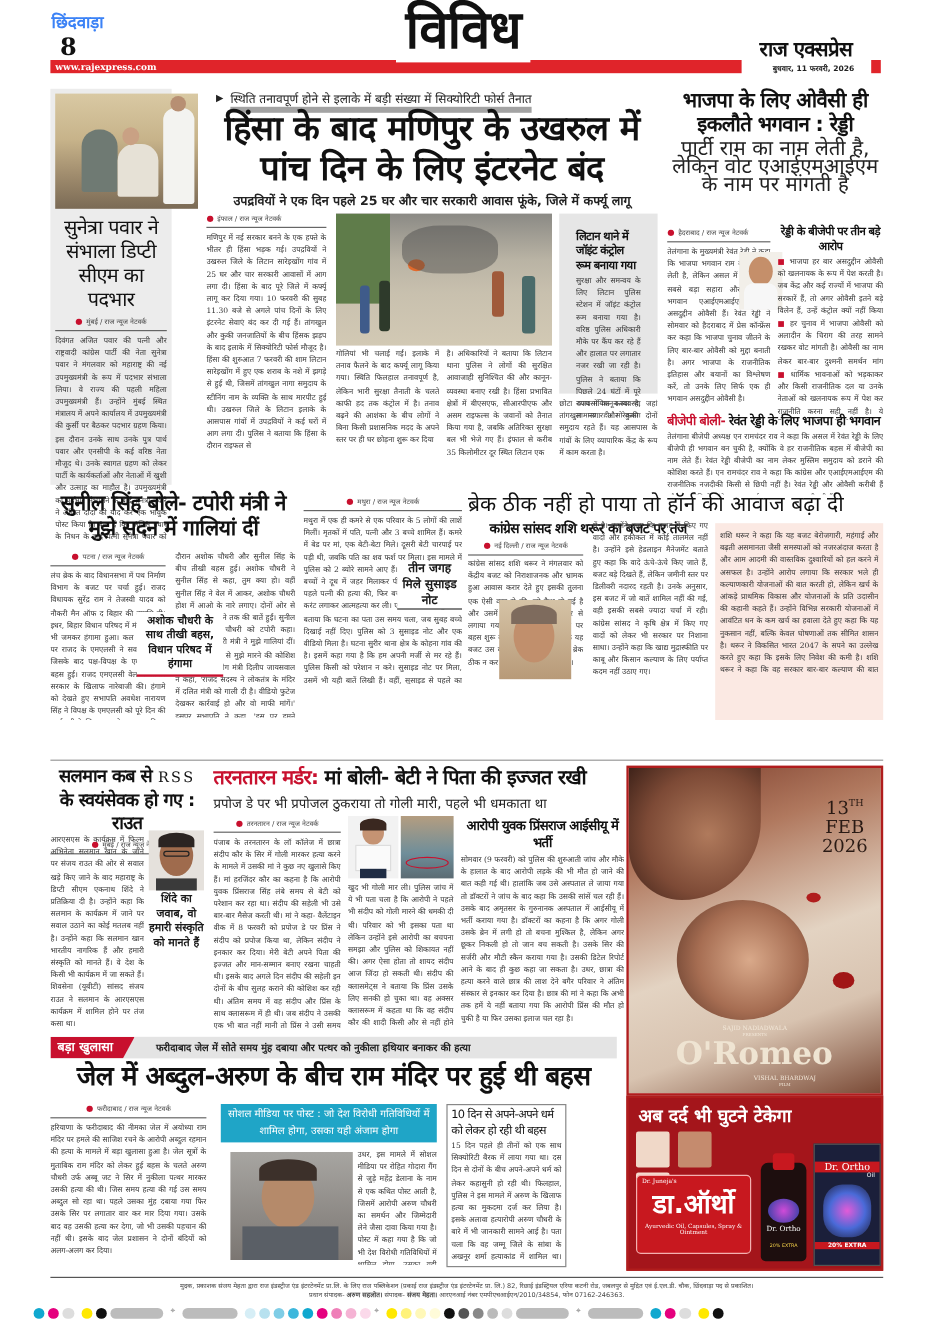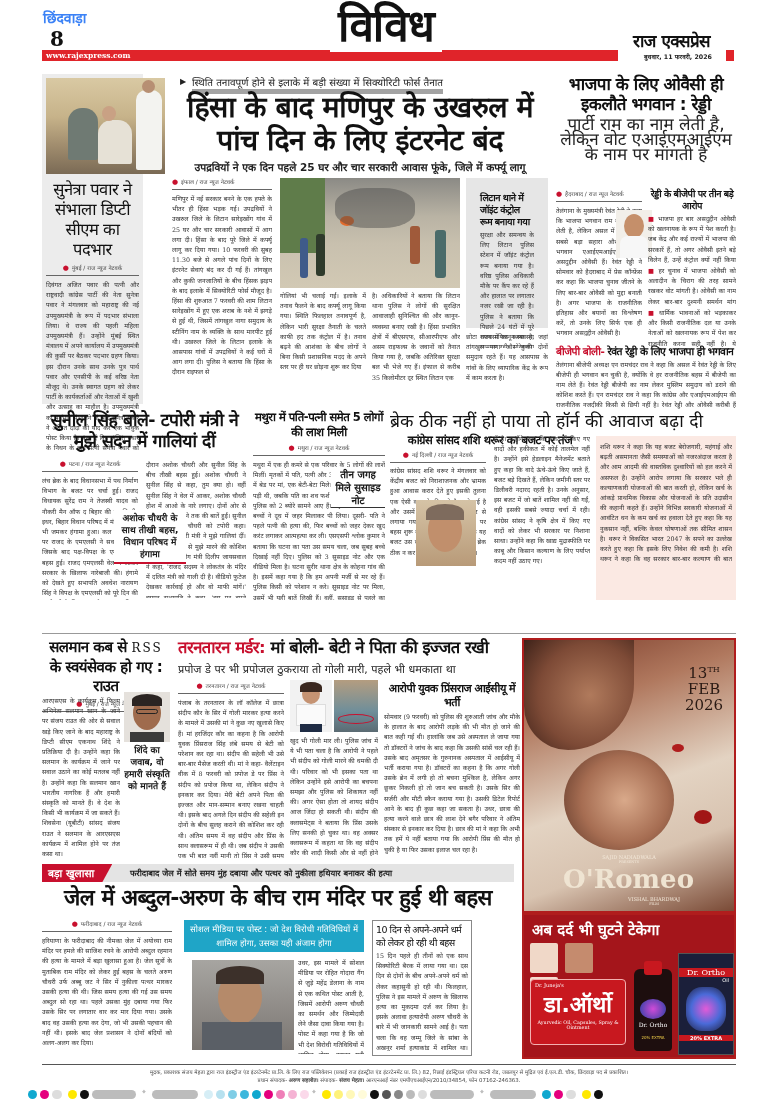--- a/index.html
+++ b/index.html
@@ -96,21 +96,20 @@
   <div class="hed" style="font-size:17.5px;line-height:21px;text-align:center;padding:0 4px;">सुनील सिंह बोले- टपोरी मंत्री ने मुझे सदन में गालियां दीं</div>
   <div class="abs" style="left:0;top:50px;width:96px;">
     <div class="dateline"><span class="dot">●</span><span>पटना / राज न्यूज नेटवर्क</span></div>
     <div class="body-text" style="height:124px;">लंच ब्रेक के बाद विधानसभा में पथ निर्माण विभाग के बजट पर चर्चा हुई। राजद विधायक सुरेंद्र राम ने तेजस्वी यादव को नौकरी मैन ऑफ द बिहार की उपाधि दी। इधर, बिहार विधान परिषद में मंगलवार को भी जमकर हंगामा हुआ। कल हुए विवाद पर राजद के एमएलसी ने सवाल उठाए। जिसके बाद पक्ष-विपक्ष के एमएलसी में बहस हुई। राजद एमएलसी वेल में आकर सरकार के खिलाफ नारेबाजी की। हंगामे को देखते हुए सभापति अवधेश नारायण सिंह ने विपक्ष के एमएलसी को पूरे दिन की कार्यवाही के लिए सदन से बाहर कर दिया। सभापति ने सदन में मार्शल को भी बुलाया, ताकि एमएलसी को बाहर किया जा सके। इस</div>
   </div>
   <div class="abs body-text" style="left:104px;top:50px;width:100px;height:138px;">दौरान अशोक चौधरी और सुनील सिंह के बीच तीखी बहस हुई। अशोक चौधरी ने सुनील सिंह से कहा, तुम क्या हो। वहीं सुनील सिंह ने वेल में आकर, अशोक चौधरी होश में आओ के नारे लगाए। दोनों ओर से औकात दिखाने देने तक की बातें हुईं। सुनील सिंह ने अशोक चौधरी को टपोरी कहा। उन्होंने कहा, टपोरी मंत्री ने मुझे गालियां दीं। प्रोसिडिंग के पेपर से मुझे मारने की कोशिश की गई। वहीं उद्योग मंत्री दिलीप जायसवाल ने कहा, 'राजद सदस्य ने लोकतंत्र के मंदिर में दलित मंत्री को गाली दी है। वीडियो फुटेज देखकर कार्रवाई हो और वो माफी मांगें।' इसपर सभापति ने कहा, 'इस पर हमने संज्ञान लिया है। सुप्रीम कोर्ट का जो निर्णय है, उस पर भी विचार होगा।</div>
   <div class="abs" style="left:72px;top:100px;width:72px;background:#fff;font-size:9px;font-weight:bold;line-height:12px;text-align:center;padding:2px;border-bottom:2px solid #c8102e;">अशोक चौधरी के साथ तीखी बहस, विधान परिषद में हंगामा</div>
 </div>
 
 <div class="abs" style="left:253px;top:410px;width:132px;height:190px;">
-  <div class="hed" style="font-size:11.5px;line-height:15px;text-align:center;">मथुरा में पति-पत्नी समेत 5 लोगों की लाश मिली</div>
   <div class="dateline" style="margin-top:4px;"><span class="dot">●</span><span>मथुरा / राज न्यूज नेटवर्क</span></div>
   <div class="abs" style="left:78px;top:58px;width:54px;font-size:10px;font-weight:bold;line-height:13px;text-align:center;background:#fff;border-bottom:1px solid #333;">तीन जगह मिले सुसाइड नोट</div>
   <div class="body-text" style="height:140px;">मथुरा में एक ही कमरे से एक परिवार के 5 लोगों की लाशें मिलीं। मृतकों में पति, पत्नी और 3 बच्चे शामिल हैं। कमरे में बेड पर मां, एक बेटी-बेटा मिले। दूसरी बेटी चारपाई पर पड़ी थी, जबकि पति का शव फर्श पर मिला। इस मामले में पुलिस को 2 ब्योरे सामने आए हैं। पहली- पति-पत्नी और बच्चों ने दूध में जहर मिलाकर पी लिया। दूसरी- पति ने पहले पत्नी की हत्या की, फिर बच्चों को जहर देकर खुद करंट लगाकर आत्महत्या कर ली। एसएसपी श्लोक कुमार ने बताया कि घटना का पता उस समय चला, जब सुबह बच्चे दिखाई नहीं दिए। पुलिस को 3 सुसाइड नोट और एक वीडियो मिला है। घटना सुरीर थाना क्षेत्र के कोहना गांव की है। इसमें कहा गया है कि हम अपनी मर्जी से मर रहे हैं। पुलिस किसी को परेशान न करे। सुसाइड नोट पर मिला, उसमें भी यही बातें लिखी हैं। वहीं, सुसाइड से पहले का एक वीडियो भी सामने आया है। इसमें मनोज ने दुखों से परेशान होकर जान देने की बात कही है।</div>
 </div>
 
 <div class="abs" style="left:390px;top:410px;width:346px;height:190px;">
   <div style="font-size:17.5px;line-height:22px;color:#111;white-space:nowrap;">ब्रेक ठीक नहीं हो पाया तो हॉर्न की आवाज बढ़ा दी</div>
   <div class="abs" style="left:0;top:24px;width:200px;">
     <div class="hed" style="font-size:11.5px;text-align:center;">कांग्रेस सांसद शशि थरूर का बजट पर तंज</div>
     <div class="dateline" style="width:96px;margin-top:4px;"><span class="dot">●</span><span>नई दिल्ली / राज न्यूज नेटवर्क</span></div>

